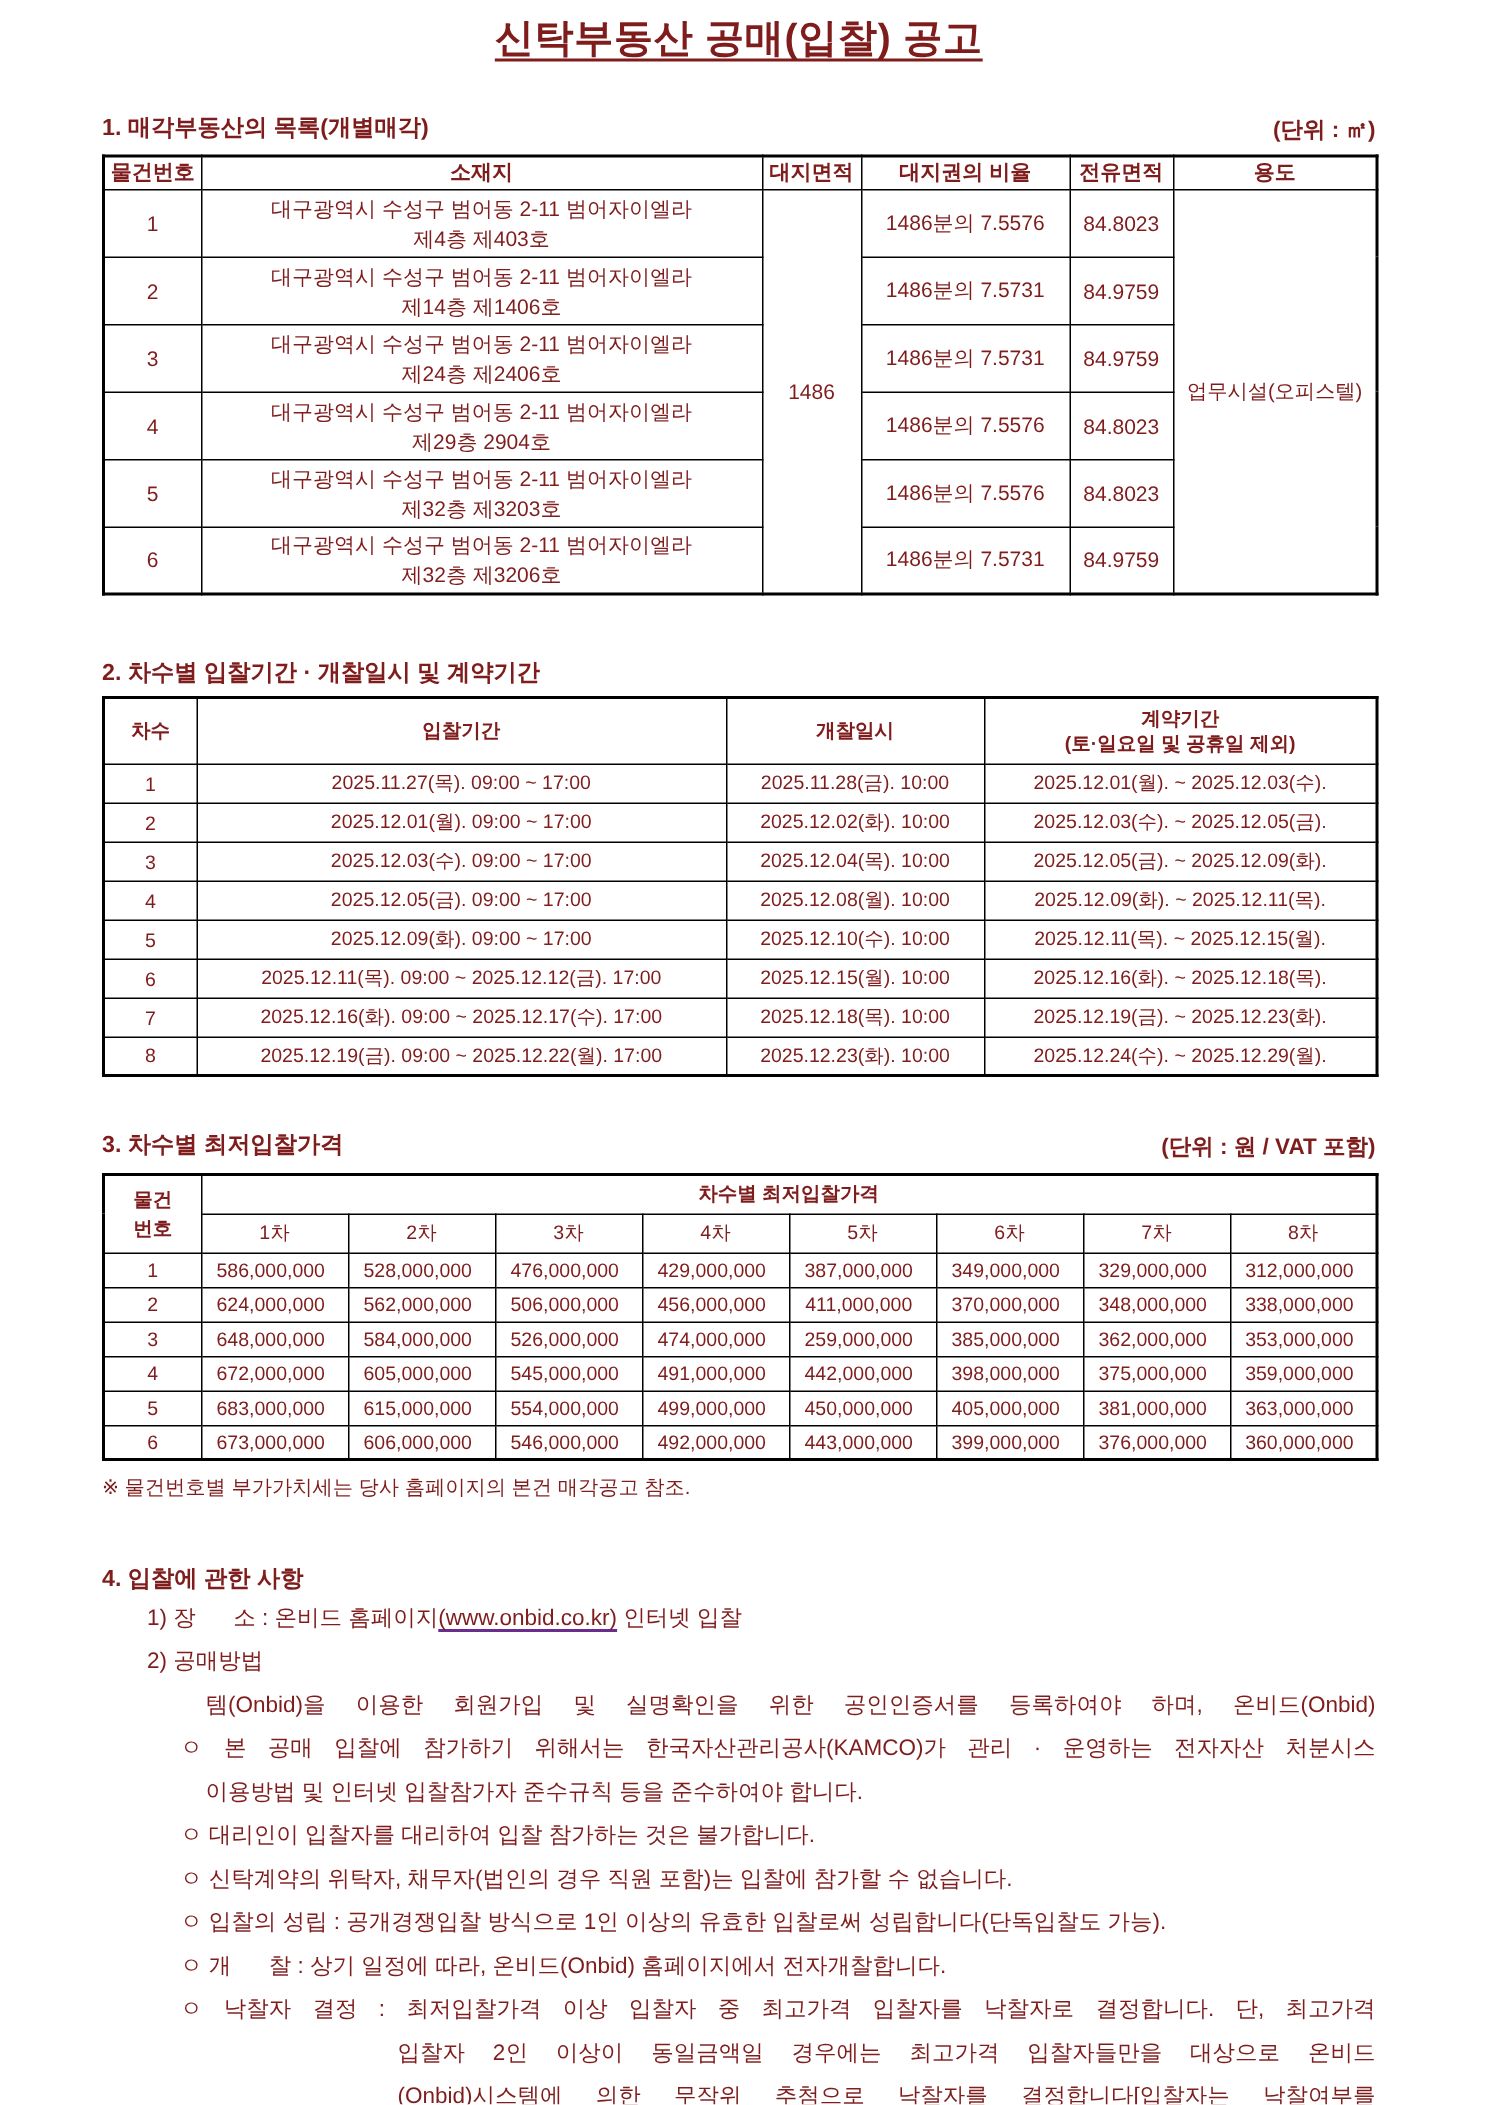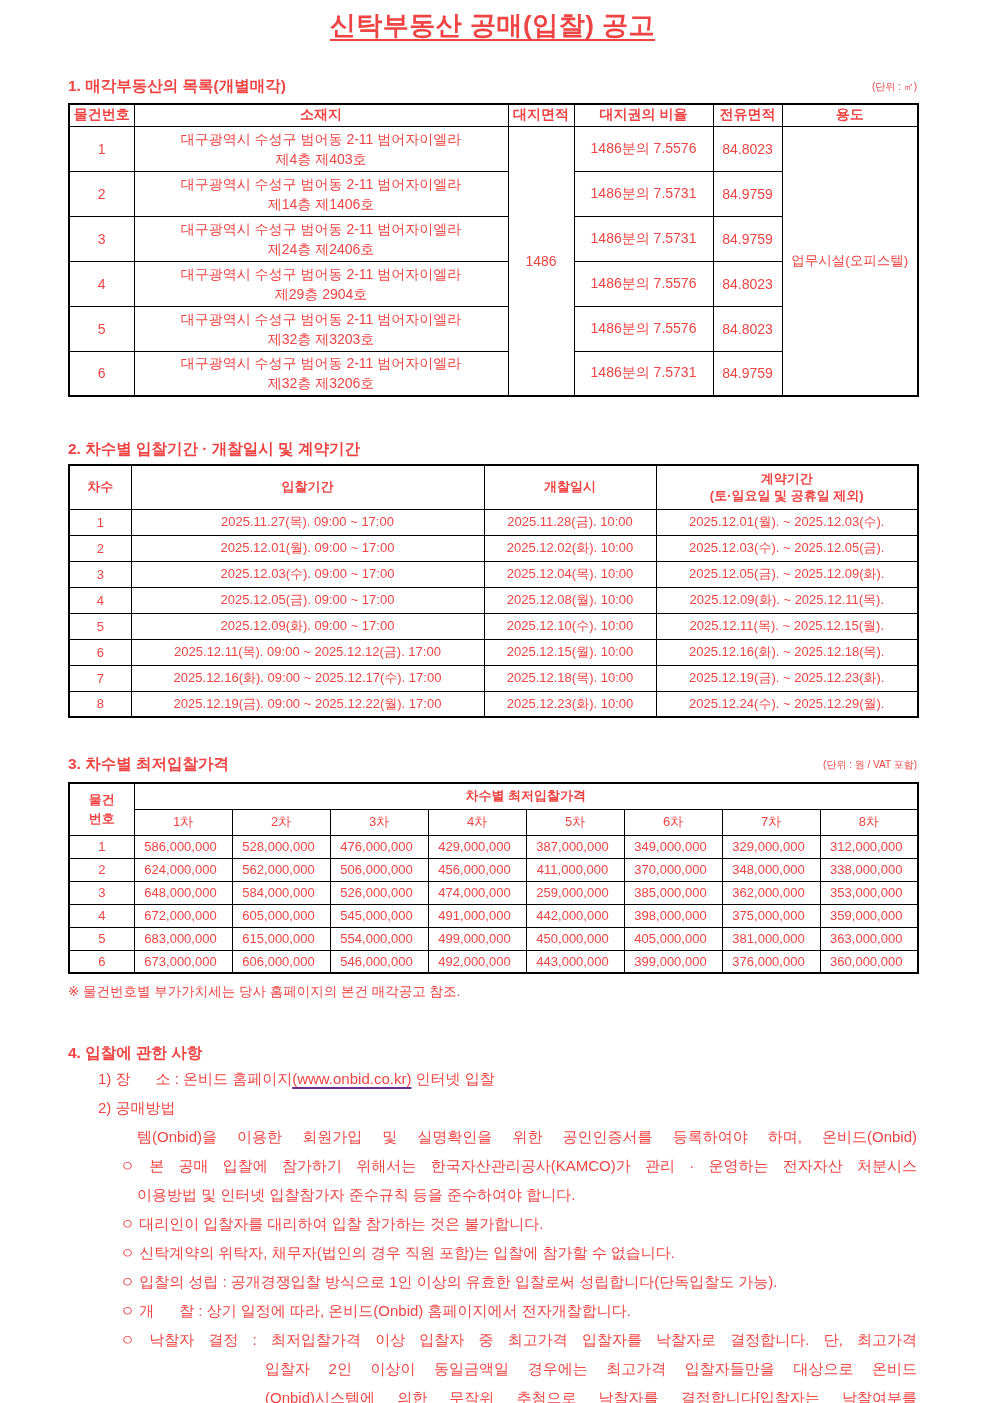--- a/index.html
+++ b/index.html
@@ -1,39 +1,39 @@
 <!DOCTYPE html>
 <html><head>
 <meta charset="utf-8">
 <style>
   * { box-sizing: border-box; margin: 0; padding: 0; }
   html,body { background: #ffffff; }
   .page {
     position: relative;
     width: 992px; height: 1403px;
     background: #ffffff;
-    color: #ef4444;
+    color: #7f1d1d;
     font-family: "Liberation Sans", "DejaVu Sans", sans-serif;
     padding: 0 75px 0 68px;
     overflow: hidden;
   }
   .title {
     margin-top: 6px;
     text-align: center;
     font-size: 26px;
     font-weight: bold;
     line-height: 38px;
     text-decoration: underline;
     text-decoration-thickness: 2px;
     text-underline-offset: 5px;
     letter-spacing: 0.5px;
   }
   .sec-row { display: flex; justify-content: space-between; align-items: flex-end; }
   .sec-h { font-weight: bold; font-size: 15.5px; line-height: 20px; }
-  .unit  { font-size: 10px; line-height: 18px; }
+  .unit  { font-size: 15px; line-height: 18px; font-weight: bold; }
 
   table { border-collapse: collapse; table-layout: fixed; width: 849px; border: 2px solid #000; }
   th, td {
     border: 1px solid #000;
     text-align: center;
     vertical-align: middle;
     overflow: hidden;
     white-space: nowrap;
     font-weight: normal;
   }

